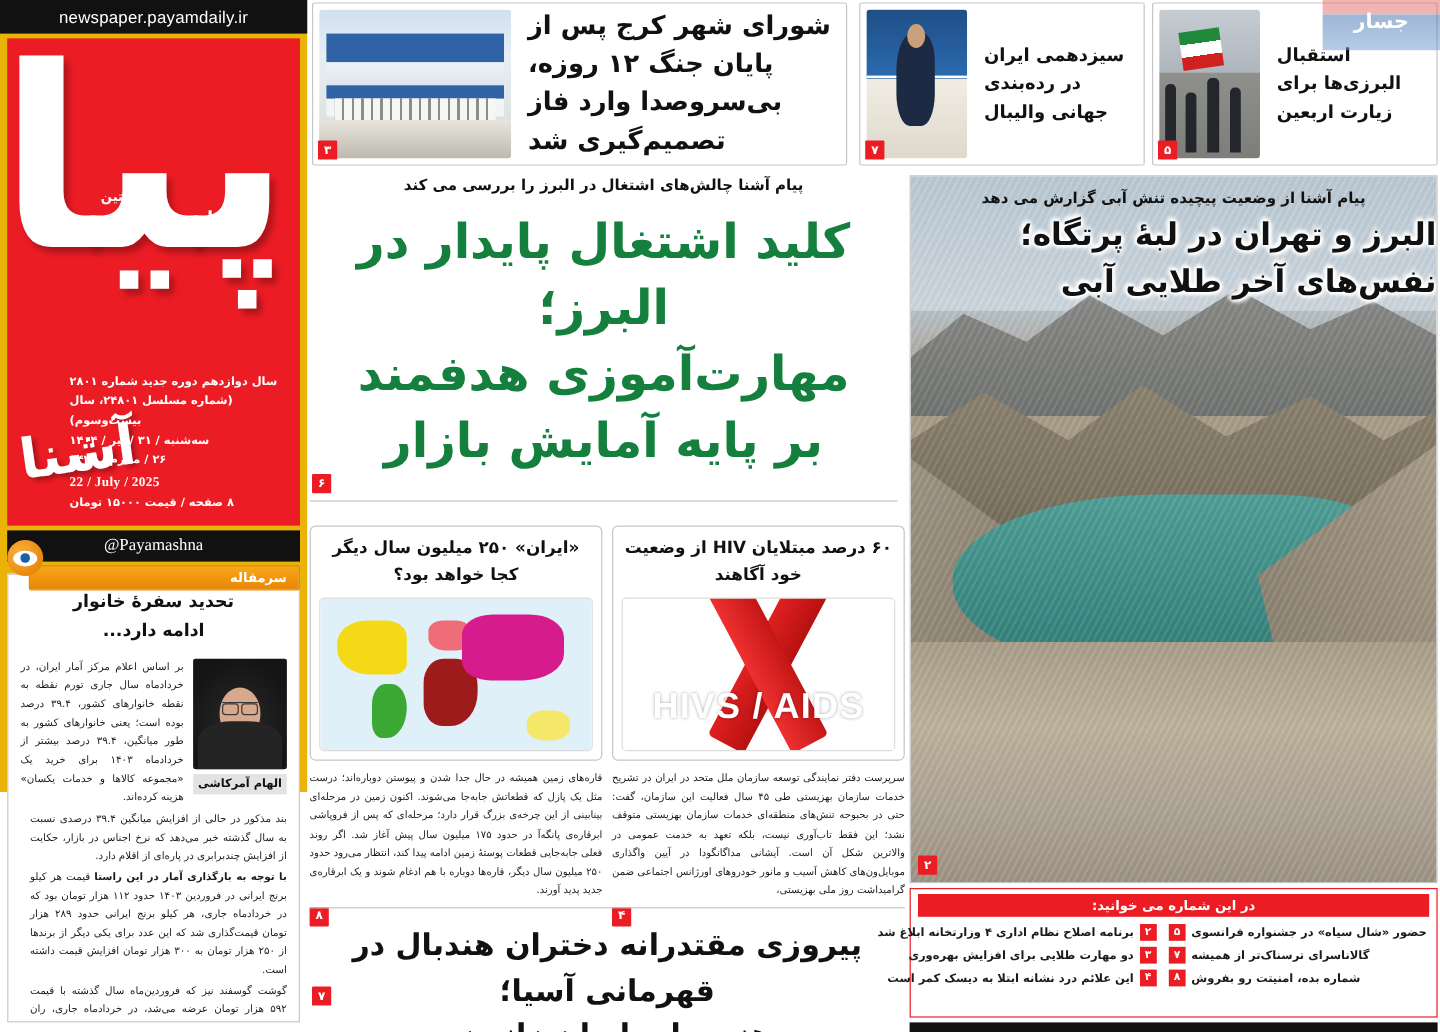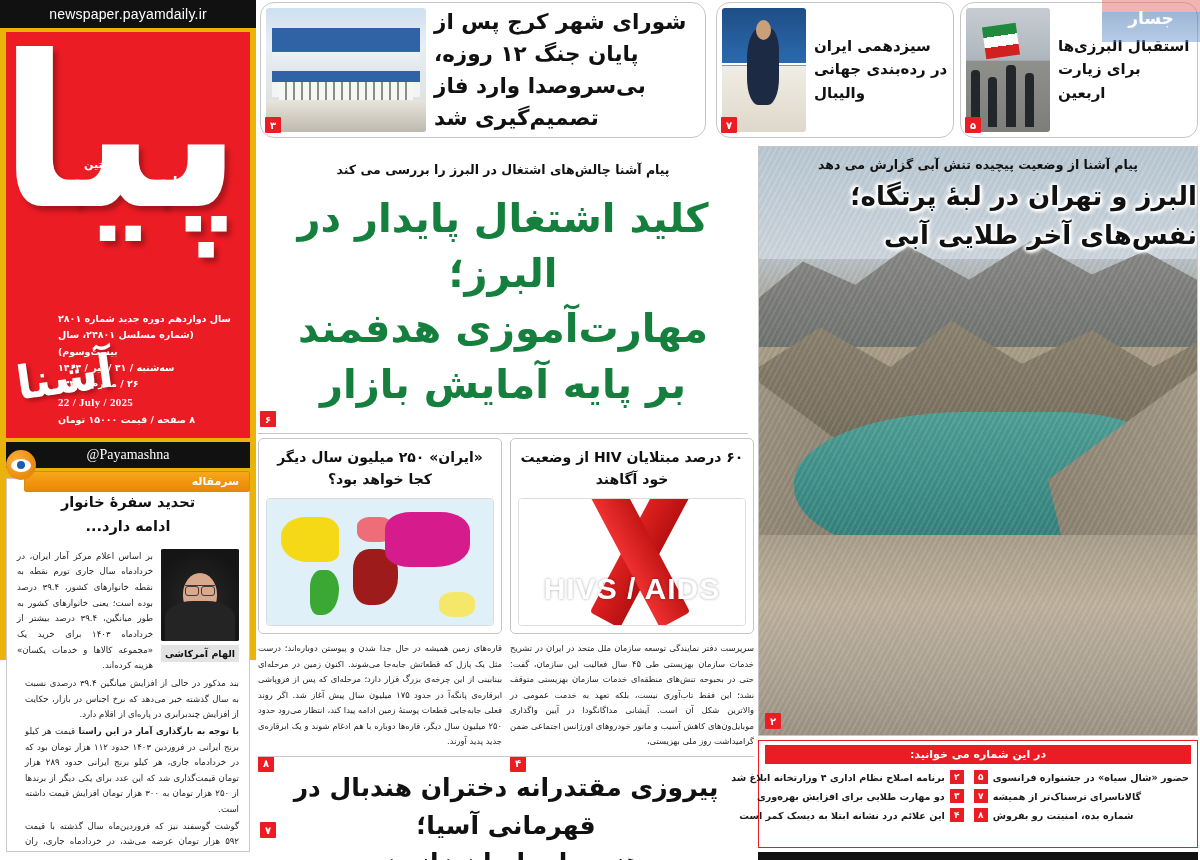--- a/index.html
+++ b/index.html
@@ -127,22 +127,22 @@
     color: #1b1b1b;
   }
   .ed-rest { font-size: 8.6px; line-height: 1.82; text-align: justify; color: #1b1b1b; margin-top: 2px; }
   .ed-rest p { margin-bottom: 1px; margin-left: 8px; }
   .ed-rest b { font-weight: 700; }
 
   
   .topstrip { position: absolute; left: 258px; top: 2px; right: 2px; height: 140px; }
   .tcard {
     position: absolute; top: 0; height: 136px;
-    border: 1px solid #c6c6c6; border-radius: 14px; background: #fff;
-    display: flex; align-items: stretch; padding: 5px; gap: 4px; overflow: hidden;
+    border: 1px solid #c6c6c6; border-radius: 2px; background: #fff;
+    display: flex; align-items: stretch; padding: 5px; gap: 10px; overflow: hidden;
   }
   .tcard.c1 { right: 0; width: 238px; }
   .tcard.c2 { right: 244px; width: 238px; }
   .tcard.c3 { right: 492px; width: 446px; }
   .tcard .headline {
     flex: 1; display: flex; flex-direction: column; justify-content: center;
     text-align: left; font-weight: 700; color: #111; padding-left: 4px;
   }
   .tcard.c1 .headline, .tcard.c2 .headline { font-size: 15px; line-height: 1.55; }
   .tcard.c3 .headline { font-size: 21.5px; line-height: 1.5; }
@@ -168,21 +168,21 @@
   .art-bld { position: absolute; inset: 0; background: linear-gradient(180deg,#cfe0ef 0%,#e7eef4 30%,#d9dcd6 100%); }
   .art-bld .body { position: absolute; left: 4%; right: 4%; top: 16%; height: 56%;
     background: linear-gradient(180deg,#2f63a6 0%,#2f63a6 34%,#eef2f6 35%,#dfe6ec 62%,#2f63a6 63%,#2f63a6 78%,#f2f4f6 79%); }
   .art-bld .base { position: absolute; left: 0; right: 0; bottom: 0; height: 26%;
     background: linear-gradient(180deg,#e8e5dd,#bdb9ae); }
   .art-bld .cols { position: absolute; left: 8%; right: 8%; bottom: 26%; height: 14%;
     background: repeating-linear-gradient(90deg,#f6f6f4 0 6px,#8d8d88 6px 8px); }
 
   
   .mainhead {
-    position: absolute; left: 258px; top: 146px; width: 490px; height: 288px;
+    position: absolute; left: 258px; top: 130px; width: 490px; height: 288px;
     border-bottom: 1px solid #c6c6c6;
   }
   .kicker { text-align: center; font-size: 12.5px; font-weight: 700; color: #111; padding-top: 16px; }
   .bighead {
     text-align: center; font-size: 40px; font-weight: 700; line-height: 1.38;
     color: #15803d; padding: 14px 2px 0 2px; letter-spacing: -.5px;
   }
   .mainhead .page-badge { left: 2px; bottom: 6px; }
 
   

